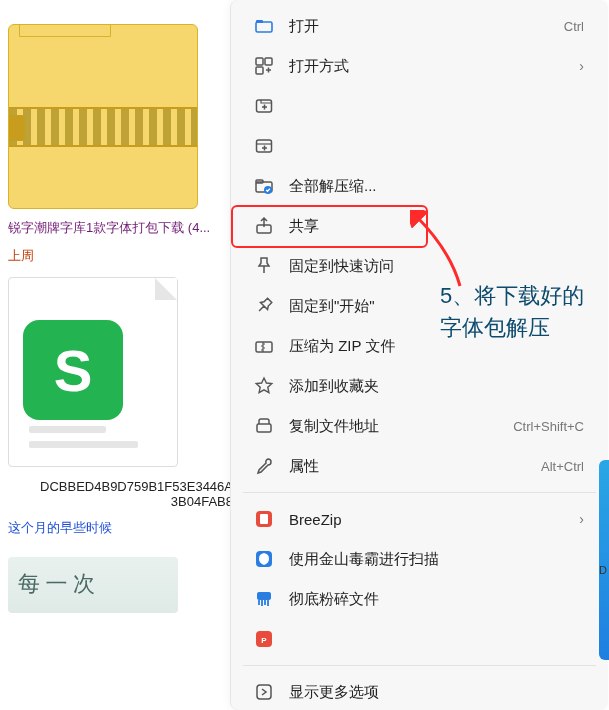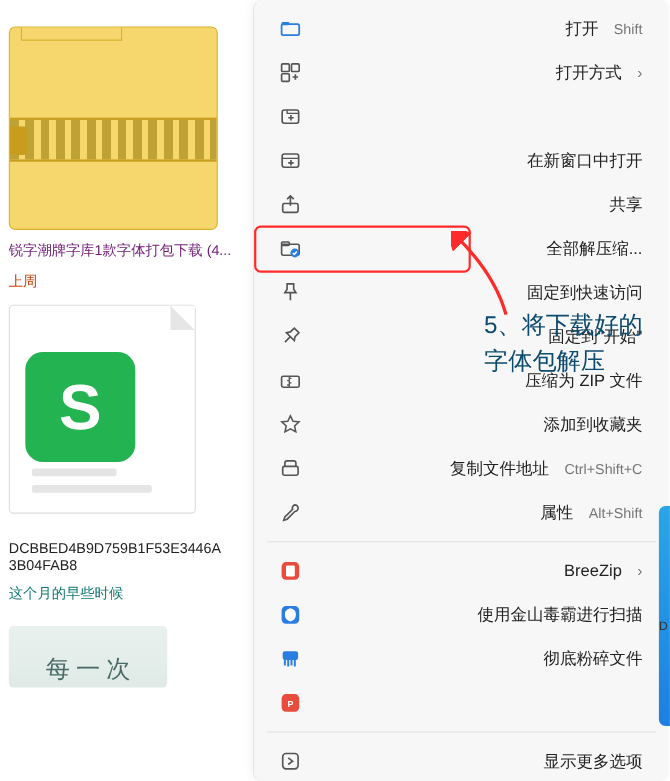--- a/index.html
+++ b/index.html
@@ -103,36 +103,35 @@
   }
   .doc-lines {
     position:absolute;
     left:20px; bottom:18px; right:20px;
   }
   .doc-lines div { height:7px; background:#e5e5e5; margin-top:8px; border-radius:2px; }
   .doc-lines div:nth-child(1){width:60%}
   .doc-lines div:nth-child(2){width:85%}
 
   .doc-label {
-    margin-top:24px;
+    margin-top:12px;
     font-size:13px;
-    text-align:left;
+    text-align:right;
     width: 225px;
   }
 
   .bottom-thumb {
     margin-top: 20px;
-    width: 144px; height: 56px;
+    width: 170px; height: 56px;
     background: linear-gradient(180deg,#e9f1ef,#dfeae6);
     border-radius: 4px;
     position:relative;
     display:flex;
     align-items:flex-end;
-    padding: 2px 10px;
-    justify-content: center;
+    padding: 14px 10px;
   }
   .bottom-thumb span {
     font-family: serif;
     font-size: 22px;
     color:#4a6a65;
   }
 
   .context-menu {
     position: absolute;
     left: 230px;
@@ -148,21 +147,20 @@
 
   .menu-item {
     display:flex;
     align-items:center;
     height:40px;
     padding: 0 18px 0 16px;
     color:#222;
     gap:14px;
     border-radius:6px;
     margin: 0 6px;
-    text-align: right;
   }
 
   .menu-icon {
     width:22px; height:22px;
     display:flex; align-items:center; justify-content:center;
     flex-shrink:0;
   }
   .menu-text { flex:1; font-size:15px; }
   .menu-shortcut { color:#777; font-size:13px; }
   .menu-chevron { color:#777; font-size:14px; }
@@ -237,38 +235,38 @@
     <div class="doc-lines">
         <div></div>
         <div></div>
       </div>
   </div>
   <div class="doc-label">
     <span>DCBBED4B9D759B1F53E3446A</span><br>
     <span>3B04FAB8</span>
   </div>
 
-  <div class="section-label" style="color:#0f766e">这个月的早些时候</div>
+  <div class="section-label" style="color:#1d4ed8">这个月的早些时候</div>
 
   <div class="bottom-thumb">
     <span>每 一 次</span>
   </div>
 </div>
 
 <div class="context-menu">
 
   <div class="menu-item">
     <span class="menu-icon">
       <svg width="20" height="20" viewBox="0 0 20 20">
           <rect x="2" y="6" width="16" height="10" rx="1.5" fill="none" stroke="#2a7de1" stroke-width="1.6"></rect>
           <rect x="2" y="4" width="7" height="3" rx="1" fill="#2a7de1"></rect>
         </svg>
     </span>
     <span class="menu-text">打开</span>
-    <span class="menu-shortcut">Shift</span>
+    <span class="menu-shortcut">Ctrl</span>
   </div>
 
   <div class="menu-item">
     <span class="menu-icon">
       <svg width="20" height="20" viewBox="0 0 20 20">
           <rect x="2" y="2" width="7" height="7" rx="1" fill="none" stroke="#555" stroke-width="1.5"></rect>
           <rect x="11" y="2" width="7" height="7" rx="1" fill="none" stroke="#555" stroke-width="1.5"></rect>
           <rect x="2" y="11" width="7" height="7" rx="1" fill="none" stroke="#555" stroke-width="1.5"></rect>
           <path d="M12 14 h5 M14.5 11.5 v5" stroke="#555" stroke-width="1.5"></path>
         </svg>
@@ -288,48 +286,47 @@
   </div>
 
   <div class="menu-item">
     <span class="menu-icon">
       <svg width="20" height="20" viewBox="0 0 20 20">
           <rect x="2.5" y="4" width="15" height="12" rx="2" fill="none" stroke="#555" stroke-width="1.5"></rect>
           <path d="M2.5 8 h15" stroke="#555" stroke-width="1.2"></path>
           <path d="M8 12 h5 M10.5 9.5 v5" stroke="#555" stroke-width="1.5"></path>
         </svg>
     </span>
-    <span class="menu-text">在新窗口中打开</span>
-  </div>
-
-  <div class="menu-item">
-    <span class="menu-icon">
-      <svg width="20" height="20" viewBox="0 0 20 20">
-          <rect x="3" y="9" width="14" height="8" rx="1.5" fill="none" stroke="#555" stroke-width="1.5"></rect>
-          <path d="M10 11 V2 M7 5 l3-3 3 3" fill="none" stroke="#555" stroke-width="1.5"></path>
-        </svg>
-    </span>
-    <span class="menu-text">共享</span>
   </div>
 
   <div class="menu-item">
     <span class="menu-icon">
       <svg width="20" height="20" viewBox="0 0 20 20">
           <rect x="2" y="6" width="16" height="10" rx="1.5" fill="none" stroke="#555" stroke-width="1.5"></rect>
           <rect x="2" y="4" width="7" height="3" rx="1" fill="none" stroke="#555" stroke-width="1.5"></rect>
           <circle cx="14" cy="14" r="4" fill="#2a7de1"></circle>
           <path d="M12.2 14 l1.3 1.3 2.3-2.6" stroke="#fff" stroke-width="1.4" fill="none"></path>
         </svg>
     </span>
     <span class="menu-text">全部解压缩...</span>
   </div>
 
   <div class="menu-item">
     <span class="menu-icon">
       <svg width="20" height="20" viewBox="0 0 20 20">
+          <rect x="3" y="9" width="14" height="8" rx="1.5" fill="none" stroke="#555" stroke-width="1.5"></rect>
+          <path d="M10 11 V2 M7 5 l3-3 3 3" fill="none" stroke="#555" stroke-width="1.5"></path>
+        </svg>
+    </span>
+    <span class="menu-text">共享</span>
+  </div>
+
+  <div class="menu-item">
+    <span class="menu-icon">
+      <svg width="20" height="20" viewBox="0 0 20 20">
           <path d="M7 2 h6 v5 l2 3 h-10 l2-3 z M10 10 v7" fill="none" stroke="#555" stroke-width="1.5"></path>
         </svg>
     </span>
     <span class="menu-text">固定到快速访问</span>
   </div>
 
   <div class="menu-item">
     <span class="menu-icon">
       <svg width="20" height="20" viewBox="0 0 20 20">
           <path d="M7 2 h6 v5 l2 3 h-10 l2-3 z M10 10 v7" fill="none" stroke="#555" stroke-width="1.5" transform="rotate(45 10 10)"></path>
@@ -368,21 +365,21 @@
     <span class="menu-shortcut">Ctrl+Shift+C</span>
   </div>
 
   <div class="menu-item">
     <span class="menu-icon">
       <svg width="20" height="20" viewBox="0 0 20 20">
           <path d="M14 3 a3 3 0 0 1 0 6 l-7 7 -3 1 1-3 7-7 a3 3 0 0 1 2-4 z" fill="none" stroke="#555" stroke-width="1.5"></path>
         </svg>
     </span>
     <span class="menu-text">属性</span>
-    <span class="menu-shortcut">Alt+Shift</span>
+    <span class="menu-shortcut">Alt+Ctrl</span>
   </div>
 
   <div class="divider"></div>
 
   <div class="menu-item">
     <span class="menu-icon">
       <svg width="20" height="20" viewBox="0 0 20 20">
           <rect x="2" y="2" width="16" height="16" rx="4" fill="#e74c3c"></rect>
           <rect x="6" y="5" width="8" height="10" rx="1" fill="#fff"></rect>
         </svg>

